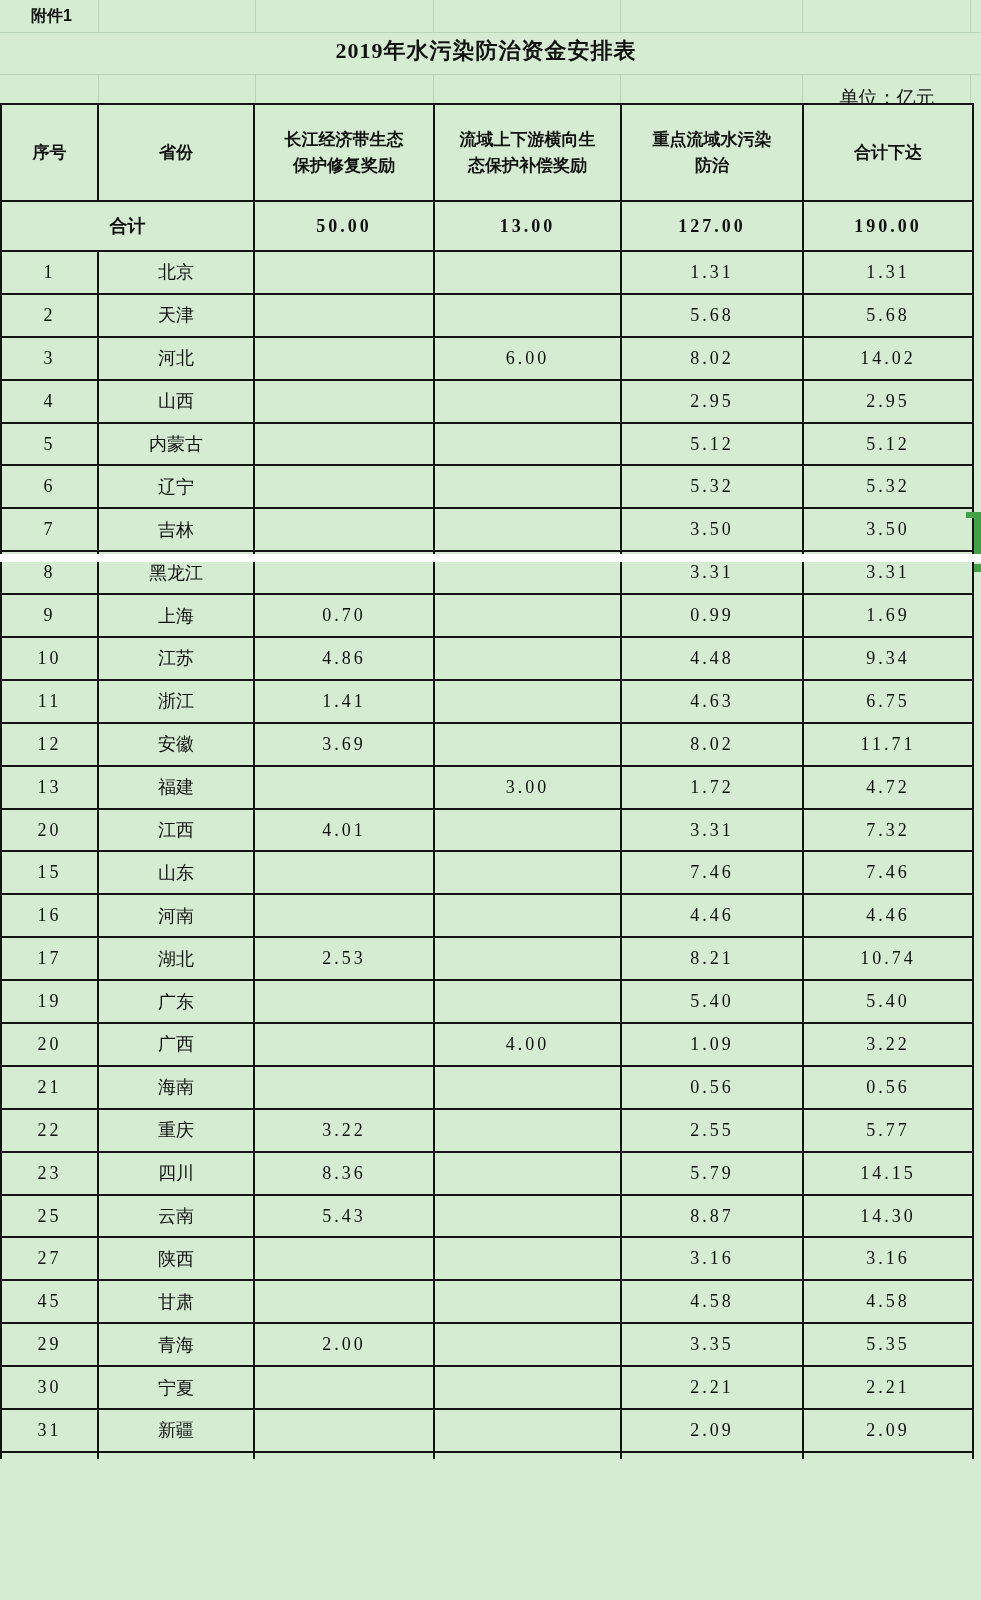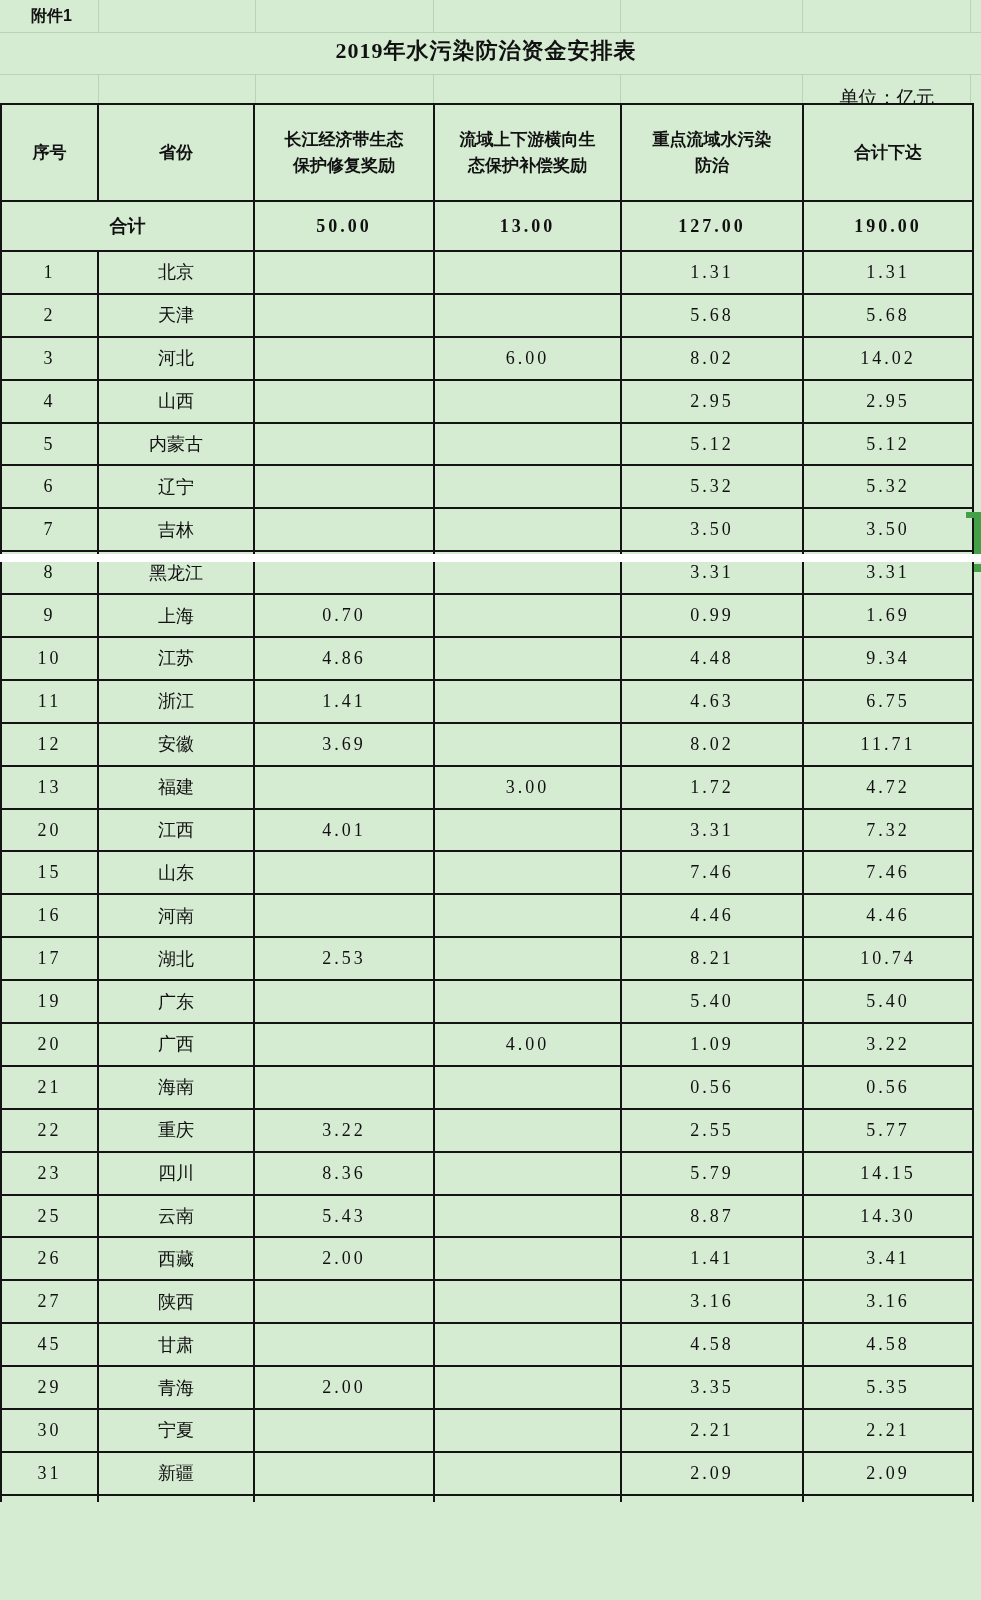--- a/index.html
+++ b/index.html
@@ -289,28 +289,20 @@
         </tr>
         <tr class="body-row">
           <td class="num">25</td>
           <td>云南</td>
           <td class="num">5.43</td>
           <td class="num"></td>
           <td class="num">8.87</td>
           <td class="num">14.30</td>
         </tr>
         <tr class="body-row">
-          <td class="num">26</td>
-          <td>西藏</td>
-          <td class="num">2.00</td>
-          <td class="num"></td>
-          <td class="num">1.41</td>
-          <td class="num">3.41</td>
-        </tr>
-        <tr class="body-row">
           <td class="num">27</td>
           <td>陕西</td>
           <td class="num"></td>
           <td class="num"></td>
           <td class="num">3.16</td>
           <td class="num">3.16</td>
         </tr>
         <tr class="body-row">
           <td class="num">45</td>
           <td>甘肃</td>

